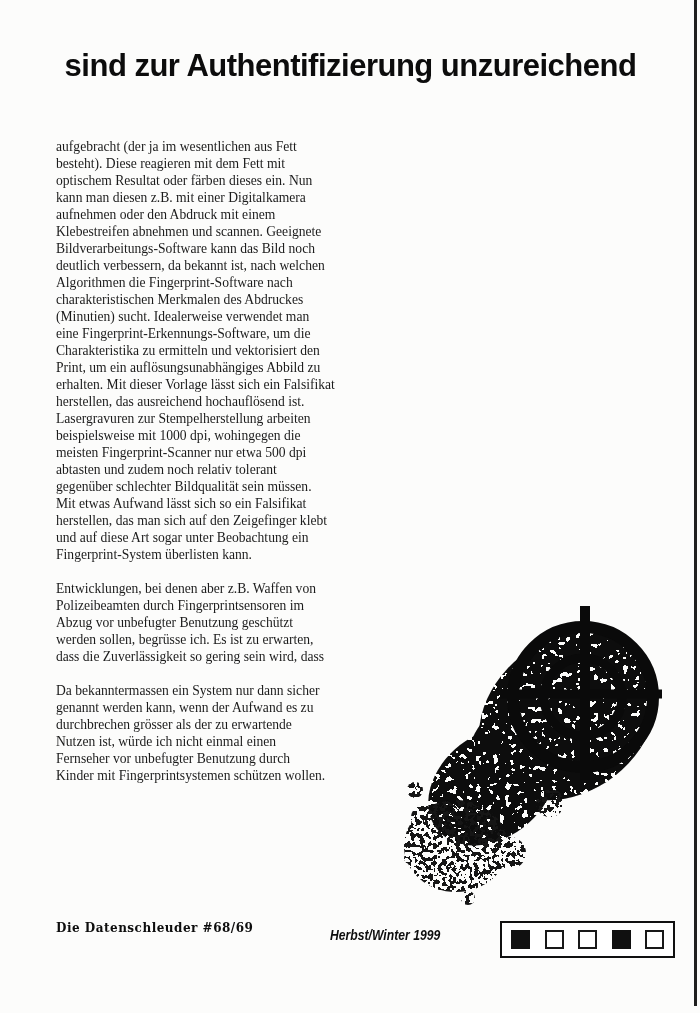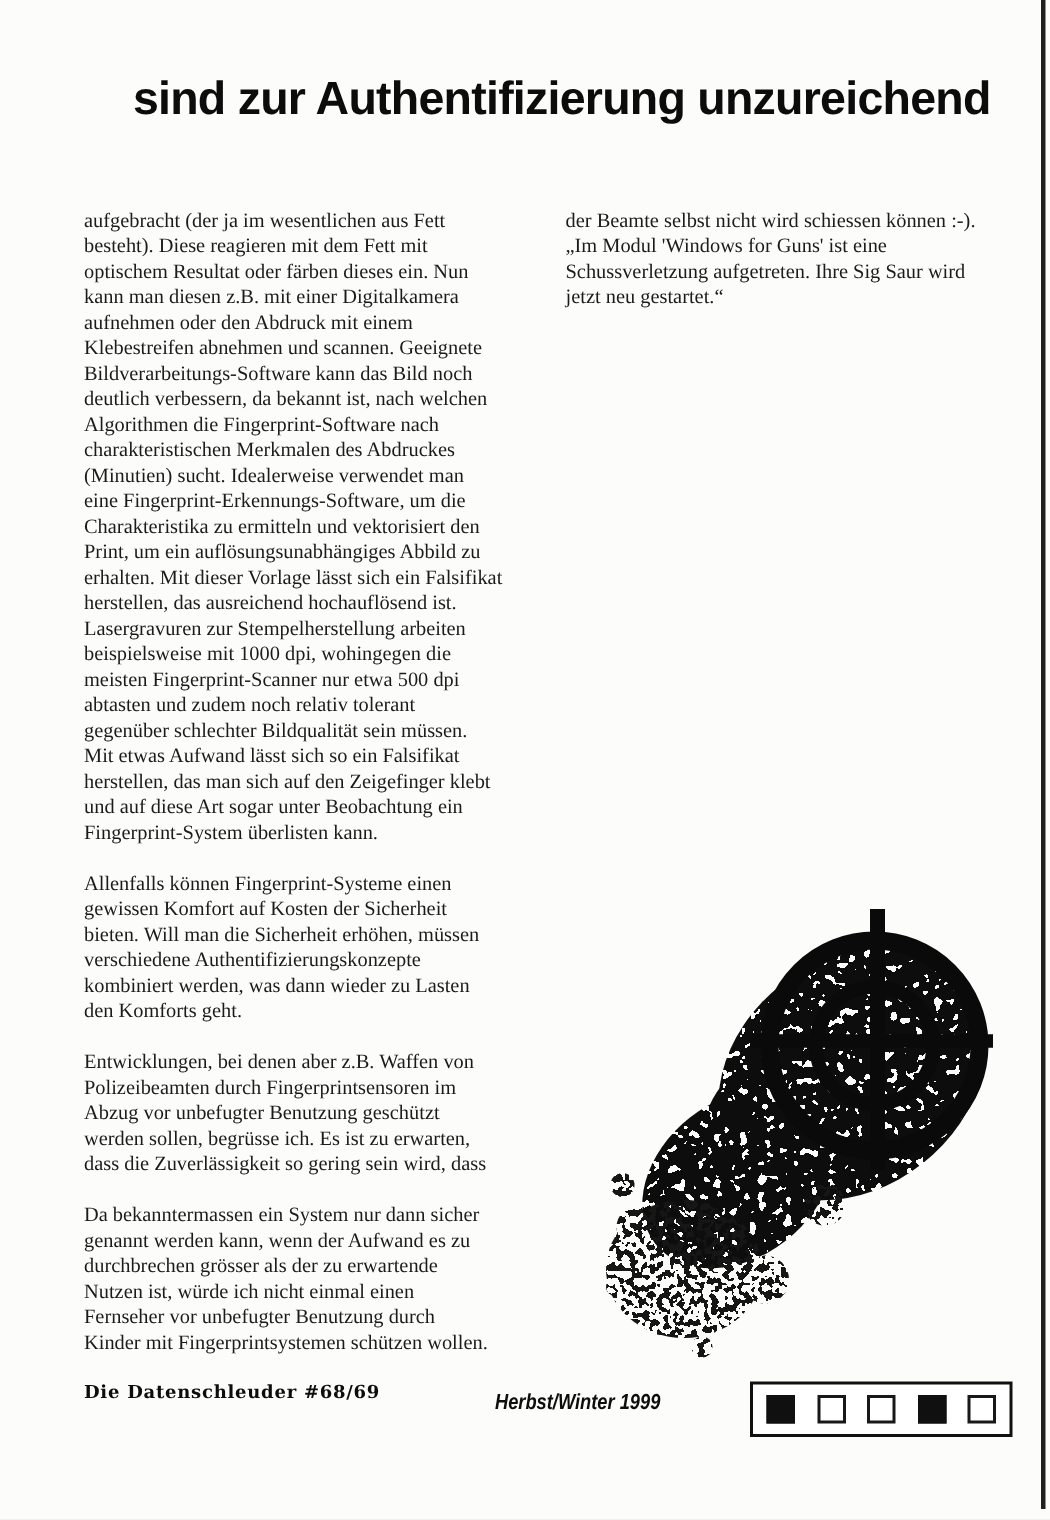--- a/index.html
+++ b/index.html
@@ -3,21 +3,21 @@
 <meta charset="utf-8">
 <style>
   html,body{margin:0;padding:0;background:#e8e8e8;}
   .page{
     position:relative;width:700px;height:1013px;background:#fcfcfb;
     overflow:hidden;font-family:"Liberation Serif", serif;color:#1b1b1b;
     margin:0 auto;
   }
   .scan-line{position:absolute;top:0;right:3px;width:3px;height:1006px;background:#1f1f1f;}
   .title{
-    position:absolute;left:52px;top:48px;width:645px;text-align:center;
+    position:absolute;left:28px;top:48px;width:645px;text-align:center;
     font-family:"Liberation Sans", sans-serif;font-weight:700;
     font-size:31px;letter-spacing:-0.5px;color:#0c0c0c;white-space:nowrap;
   }
   .col{position:absolute;top:138px;font-size:13.6px;line-height:17px;}
   .col-left{left:56px;width:318px;}
   .col-right{left:377px;width:306px;}
   .para{white-space:pre-line;margin:0 0 17px 0;}
   .attribution{
     margin-top:12px;text-align:right;font-weight:700;font-size:13.4px;
     color:#111;
@@ -70,44 +70,34 @@
 herstellen, das ausreichend hochauflösend ist.
 Lasergravuren zur Stempelherstellung arbeiten
 beispielsweise mit 1000 dpi, wohingegen die
 meisten Fingerprint-Scanner nur etwa 500 dpi
 abtasten und zudem noch relativ tolerant
 gegenüber schlechter Bildqualität sein müssen.
 Mit etwas Aufwand lässt sich so ein Falsifikat
 herstellen, das man sich auf den Zeigefinger klebt
 und auf diese Art sogar unter Beobachtung ein
 Fingerprint-System überlisten kann.</p>
-    <p class="para">Allenfalls können Fingerprint-Systeme einen
-gewissen Komfort auf Kosten der Sicherheit
-bieten. Will man die Sicherheit erhöhen, müssen
-verschiedene Authentifizierungskonzepte
-kombiniert werden, was dann wieder zu Lasten
-den Komforts geht.</p>
     <p class="para">Entwicklungen, bei denen aber z.B. Waffen von
 Polizeibeamten durch Fingerprintsensoren im
 Abzug vor unbefugter Benutzung geschützt
 werden sollen, begrüsse ich. Es ist zu erwarten,
 dass die Zuverlässigkeit so gering sein wird, dass</p>
     <p class="para">Da bekanntermassen ein System nur dann sicher
 genannt werden kann, wenn der Aufwand es zu
 durchbrechen grösser als der zu erwartende
 Nutzen ist, würde ich nicht einmal einen
 Fernseher vor unbefugter Benutzung durch
 Kinder mit Fingerprintsystemen schützen wollen.</p>
   </div>
 
   <div class="col col-right">
-    <p class="para">der Beamte selbst nicht wird schiessen können :-).
-„Im Modul 'Windows for Guns' ist eine
-Schussverletzung aufgetreten. Ihre Sig Saur wird
-jetzt neu gestartet.“</p>
   </div>
 
   <svg class="artwork" viewBox="0 0 320 370" xmlns="http://www.w3.org/2000/svg">
     <defs>
       <filter id="speckDense" x="-20%" y="-20%" width="140%" height="140%">
         <feTurbulence type="fractalNoise" baseFrequency="0.17" numOctaves="2" seed="11" result="n"></feTurbulence>
         <feColorMatrix in="n" type="matrix" values="0 0 0 0 0  0 0 0 0 0  0 0 0 0 0  3 3 3 0 -3.3" result="a"></feColorMatrix>
         <feComponentTransfer in="a" result="b">
           <feFuncA type="discrete" tableValues="0 1"></feFuncA>
         </feComponentTransfer>

